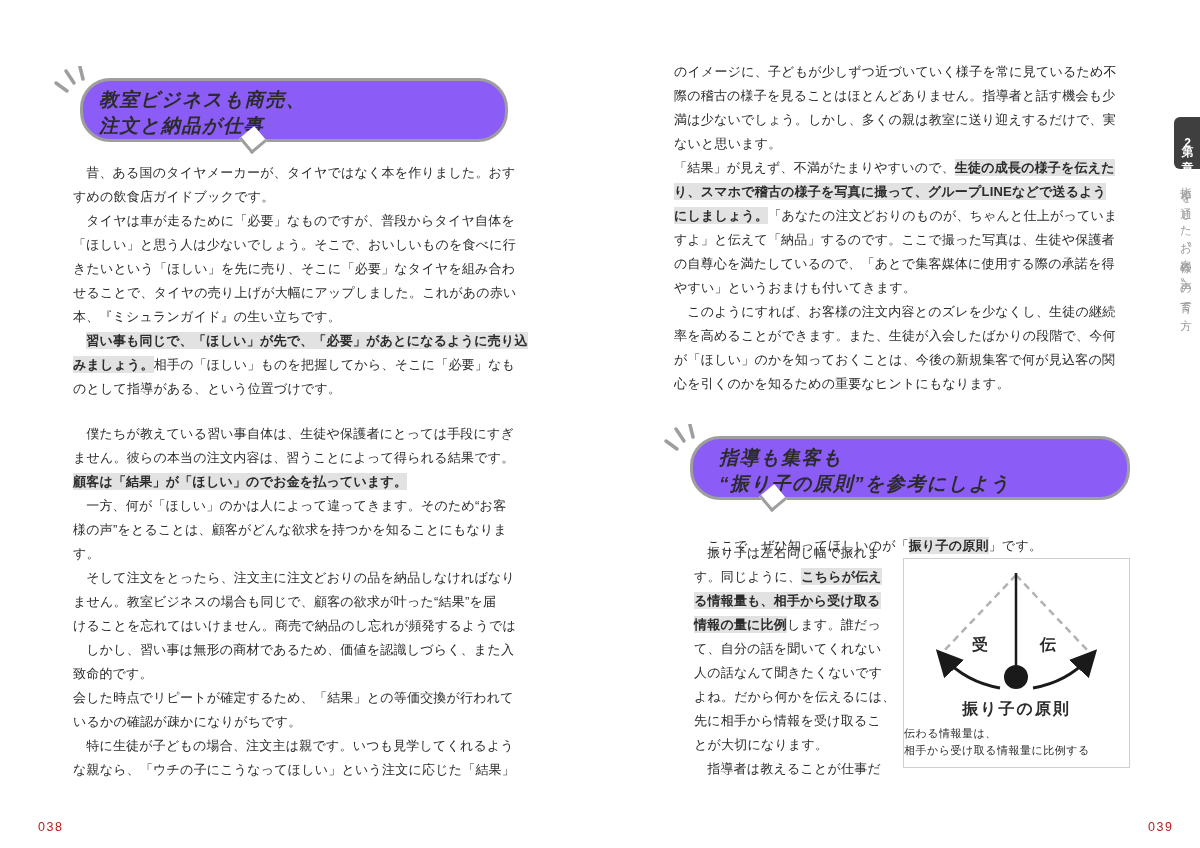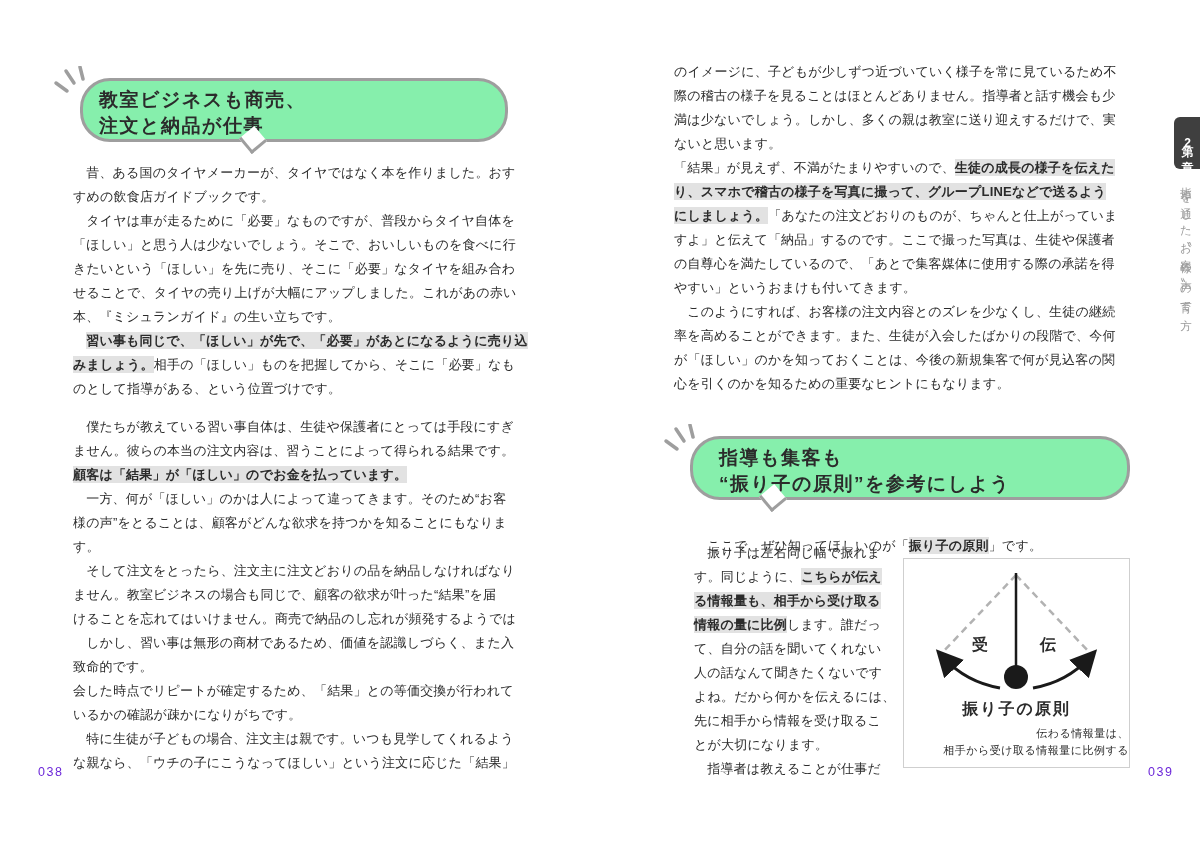--- a/index.html
+++ b/index.html
@@ -5,56 +5,56 @@
   html,body{margin:0;padding:0;}
   body{
     width:1200px;height:848px;position:relative;overflow:hidden;
     background:#ffffff;color:#2b2b2b;
     font-family:"Liberation Sans","DejaVu Sans",sans-serif;
   }
   
   .textblock{position:absolute;}
   .tl{white-space:nowrap;height:24px;line-height:24px;font-size:13px;letter-spacing:0.2px;}
   .tl .em{font-weight:700;background:#e2e2e2;padding:1px 0;text-align:center;}
-  .tl.gap{margin-top:14px;}
+  .tl.gap{margin-top:21px;}
   
   .bubble{
-    position:absolute;box-sizing:border-box;background:#86efac;
-    border:3px solid #9e9e9e;border-radius:30px;
+    position:absolute;box-sizing:border-box;background:#8b5cf6;
+    border:3px solid #9e9e9e;border-radius:30px;font-style:italic;
   }
   .bubble .btxt{margin:0;font-size:19px;line-height:26px;font-weight:700;letter-spacing:1.5px;}
   .tail{
     position:absolute;bottom:-11px;width:17px;height:17px;background:#fff;
     border-right:3px solid #9e9e9e;border-bottom:3px solid #9e9e9e;
     transform:rotate(50deg);
   }
   .strokes{position:absolute;left:-30px;top:-15px;}
   
   .diagram{
     position:absolute;left:903px;top:558px;width:227px;height:210px;
     box-sizing:border-box;border:1px solid #cfcfcf;background:#fff;
   }
   .pend-label{position:absolute;font-size:16px;font-weight:700;color:#2b2b2b;}
   .diagram-title{text-align:center;font-size:16px;font-weight:700;letter-spacing:2px;margin-top:1px;}
-  .diagram-caption{text-align:right;font-size:11px;line-height:17px;margin-top:5px;letter-spacing:0.5px;}
+  .diagram-caption{text-align:left;font-size:11px;line-height:17px;margin-top:5px;letter-spacing:0.5px;}
   
   .chapter-badge{
     position:absolute;right:0;top:117px;width:26px;height:52px;
     background:#3f3f3f;color:#fff;border-radius:6px 0 0 6px;
     display:flex;align-items:center;justify-content:center;
     writing-mode:vertical-rl;text-orientation:upright;
     font-size:12px;font-weight:700;letter-spacing:1px;
   }
   .chapter-title{
     position:absolute;right:7px;top:178px;
     writing-mode:vertical-rl;text-orientation:upright;
     font-size:11.5px;color:#9a9a9a;letter-spacing:2.5px;
   }
   
-  .pn{position:absolute;top:765px;font-size:12.5px;letter-spacing:1.5px;color:#6d28d9;text-align:center;}
+  .pn{position:absolute;top:820px;font-size:12.5px;letter-spacing:1.5px;color:#b91c1c;text-align:center;}
   .pn-left{left:38px;}
   .pn-right{left:1148px;}
 </style>
 </head>
 <body>
 
 <div>
 
   <div class="bubble" style="left:80px;top:78px;width:428px;height:64px;padding:6px 0 0 16px;">
     <svg class="strokes" width="40" height="34" viewBox="0 0 40 34">

